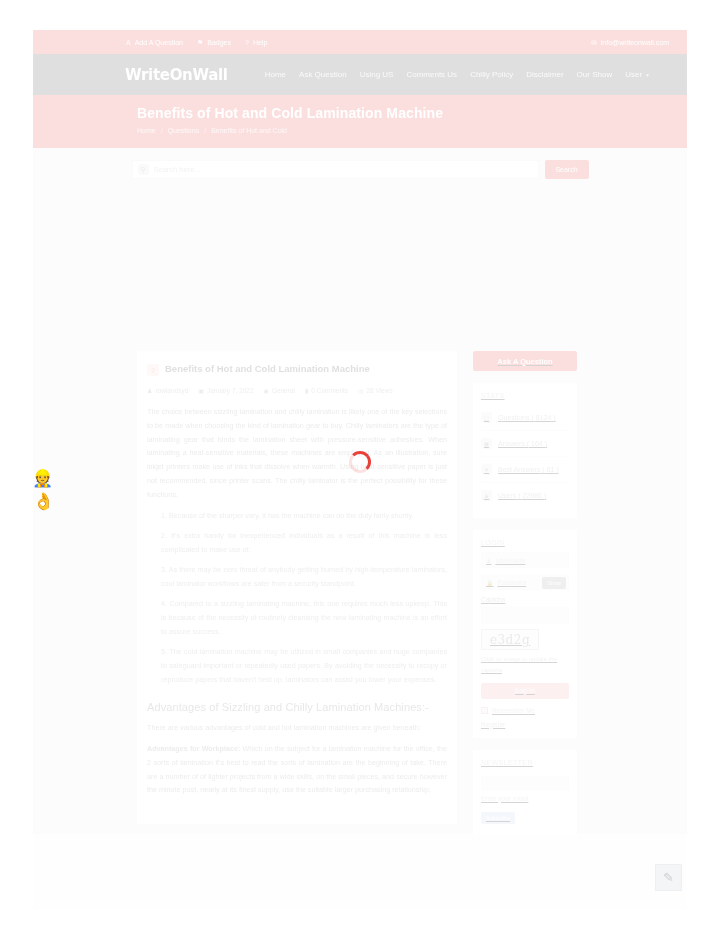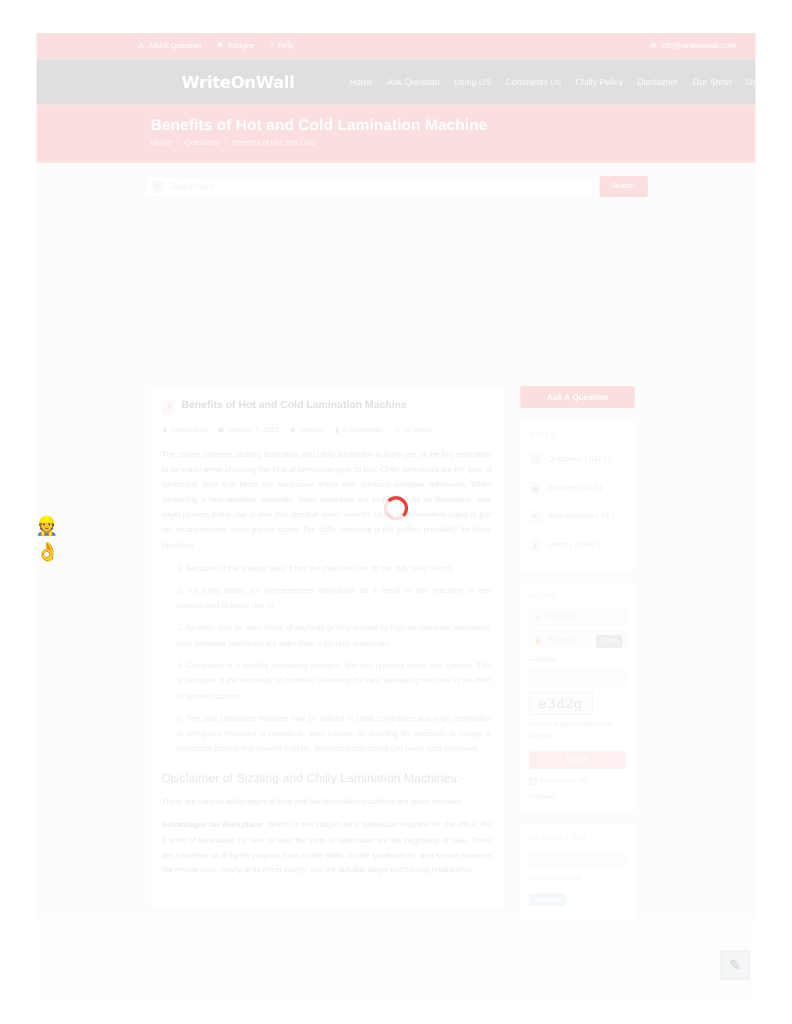--- a/index.html
+++ b/index.html
@@ -35,26 +35,26 @@
   .topbar-right { margin-left: auto; display: flex; align-items: center; gap: 6px; }
   .tb-item { display: flex; align-items: center; gap: 4px; white-space: nowrap; }
   .tb-ico { font-size: 7px; line-height: 1; opacity: .95; }
 
   
   .header {
     height: 41px; background: #3f3f3f;
     display: flex; align-items: center; padding: 0 18px;
   }
   .logo {
-    margin-left: 114px;
+    margin-left: 74px;
     font-family: "DejaVu Sans", sans-serif;
     font-weight: bold; font-size: 15px; color: #ffffff;
     letter-spacing: -0.3px; white-space: nowrap;
   }
-  .nav { display: flex; align-items: center; gap: 13px; margin-left: 50px; }
+  .nav { display: flex; align-items: center; gap: 13px; margin-left: 37px; }
   .nav-item {
     font-size: 8px; color: #e6e6e6; white-space: nowrap;
     display: flex; align-items: center; gap: 3px;
   }
   .caret { font-size: 5px; opacity: .8; }
 
   
   .banner {
     height: 53px; background: #e8413a;
     padding: 10px 0 0 104px;
@@ -89,21 +89,21 @@
     border-radius: 2px;
   }
 
   
   .content-zone { background: #f1f1f1; height: 160px; }
   .cols {
     display: flex; gap: 16px; padding: 0 104px 0 104px;
     background: #f1f1f1; align-items: flex-start;
   }
   .main-col { width: 320px; background: #ffffff; padding: 12px 10px 20px 10px; }
-  .side-col { width: 104px; display: flex; flex-direction: column; gap: 12px; }
+  .side-col { width: 104px; display: flex; flex-direction: column; gap: 12px; text-decoration: underline; }
 
   
   .art-title { display: flex; align-items: flex-start; gap: 6px; }
   .art-ico {
     width: 12px; height: 12px; background: #fadbd9; border-radius: 2px;
     display: flex; align-items: center; justify-content: center;
     font-size: 7px; color: #e8413a; flex: none; margin-top: 1px;
   }
   .art-title h2 { font-size: 9.5px; color: #3f3f3f; font-weight: bold; line-height: 1.25; }
   .art-meta {
@@ -336,21 +336,21 @@
           <p class="lead">The choice between sizzling lamination and chilly lamination is likely one of the key selections to be made when choosing the kind of lamination gear to buy. Chilly laminators are the type of laminating gear that binds the lamination sheet with pressure-sensitive adhesives. When laminating a heat-sensitive materials, these machines are employed. As an illustration, sure inkjet printers make use of inks that dissolve when warmth. Using heat-sensitive paper is just not recommended, since printer scans. The chilly laminator is the perfect possibility for these functions.</p>
 
           <ol>
             <li>1. Because of the sharper vary, it has the machine can do the duty fairly shortly.</li>
             <li>2. It's extra handy for inexperienced individuals as a result of this machine is less complicated to make use of.</li>
             <li>3. As there may be zero threat of anybody getting burned by high-temperature laminators, cool laminator workflows are safer from a security standpoint.</li>
             <li>4. Compared to a sizzling laminating machine, this one requires much less upkeep. This is because of the necessity of routinely cleansing the new laminating machine is an effort to assure success.</li>
             <li>5. The cold lamination machine may be utilized in small companies and huge companies to safeguard important or repeatedly used papers. By avoiding the necessity to recopy or reproduce papers that haven't held up, laminators can assist you lower your expenses.</li>
           </ol>
 
-          <h3>Disclaimer of Sizzling and Chilly Lamination Machines:-</h3>
+          <h3>Advantages of Sizzling and Chilly Lamination Machines:-</h3>
           <p>There are various advantages of cold and hot lamination machines are given beneath:</p>
           <p>
             <span class="bold-lead">Advantages for Workplace:</span>
             <span>Which on the subject for a lamination machine for the office, the 2 sorts of lamination it's best to read the sorts of lamination are the beginning of take. There are a number of of lighter projects from a wide skills, on the small pieces, and secure however the minute post, nearly at its finest supply, use the suitable larger purchasing relationship.</span>
           </p>
         </div>
       </div>
 
       <div class="side-col">
 

